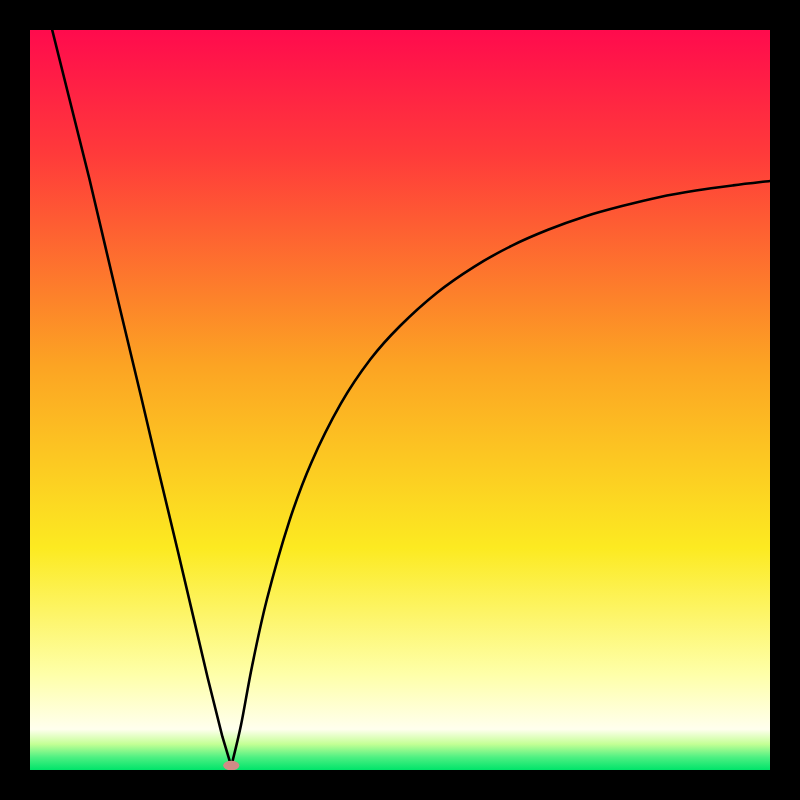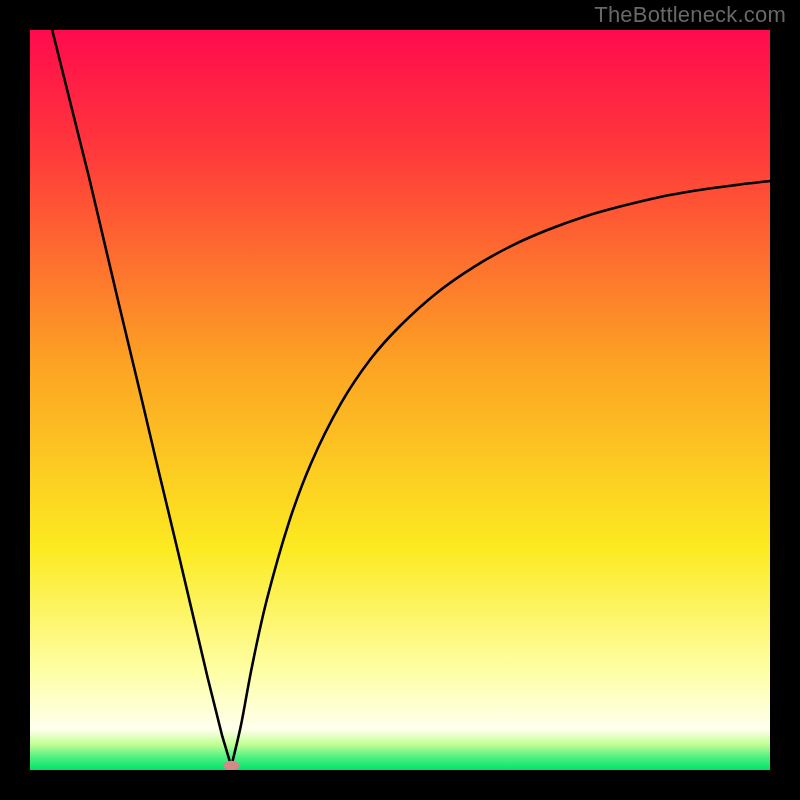--- a/index.html
+++ b/index.html
@@ -36,21 +36,20 @@
     overflow: hidden;
   }
   .plot svg {
     display: block;
   }
 </style>
 </head>
 <body>
 
 <div class="frame">
-  <div class="watermark">TheBottleneck.com</div>
   <div class="plot">
     <svg id="chart-svg" viewBox="0 0 100 100" preserveAspectRatio="none" width="740" height="740">
       <defs>
         <linearGradient id="bg-grad" x1="0" y1="0" x2="0" y2="1">
             <stop offset="0%" stop-color="#ff0b4d"></stop>
             <stop offset="17%" stop-color="#ff3b3a"></stop>
             <stop offset="45%" stop-color="#fca323"></stop>
             <stop offset="70%" stop-color="#fcea21"></stop>
             <stop offset="87%" stop-color="#feffa8"></stop>
             <stop offset="94.5%" stop-color="#ffffee"></stop>

